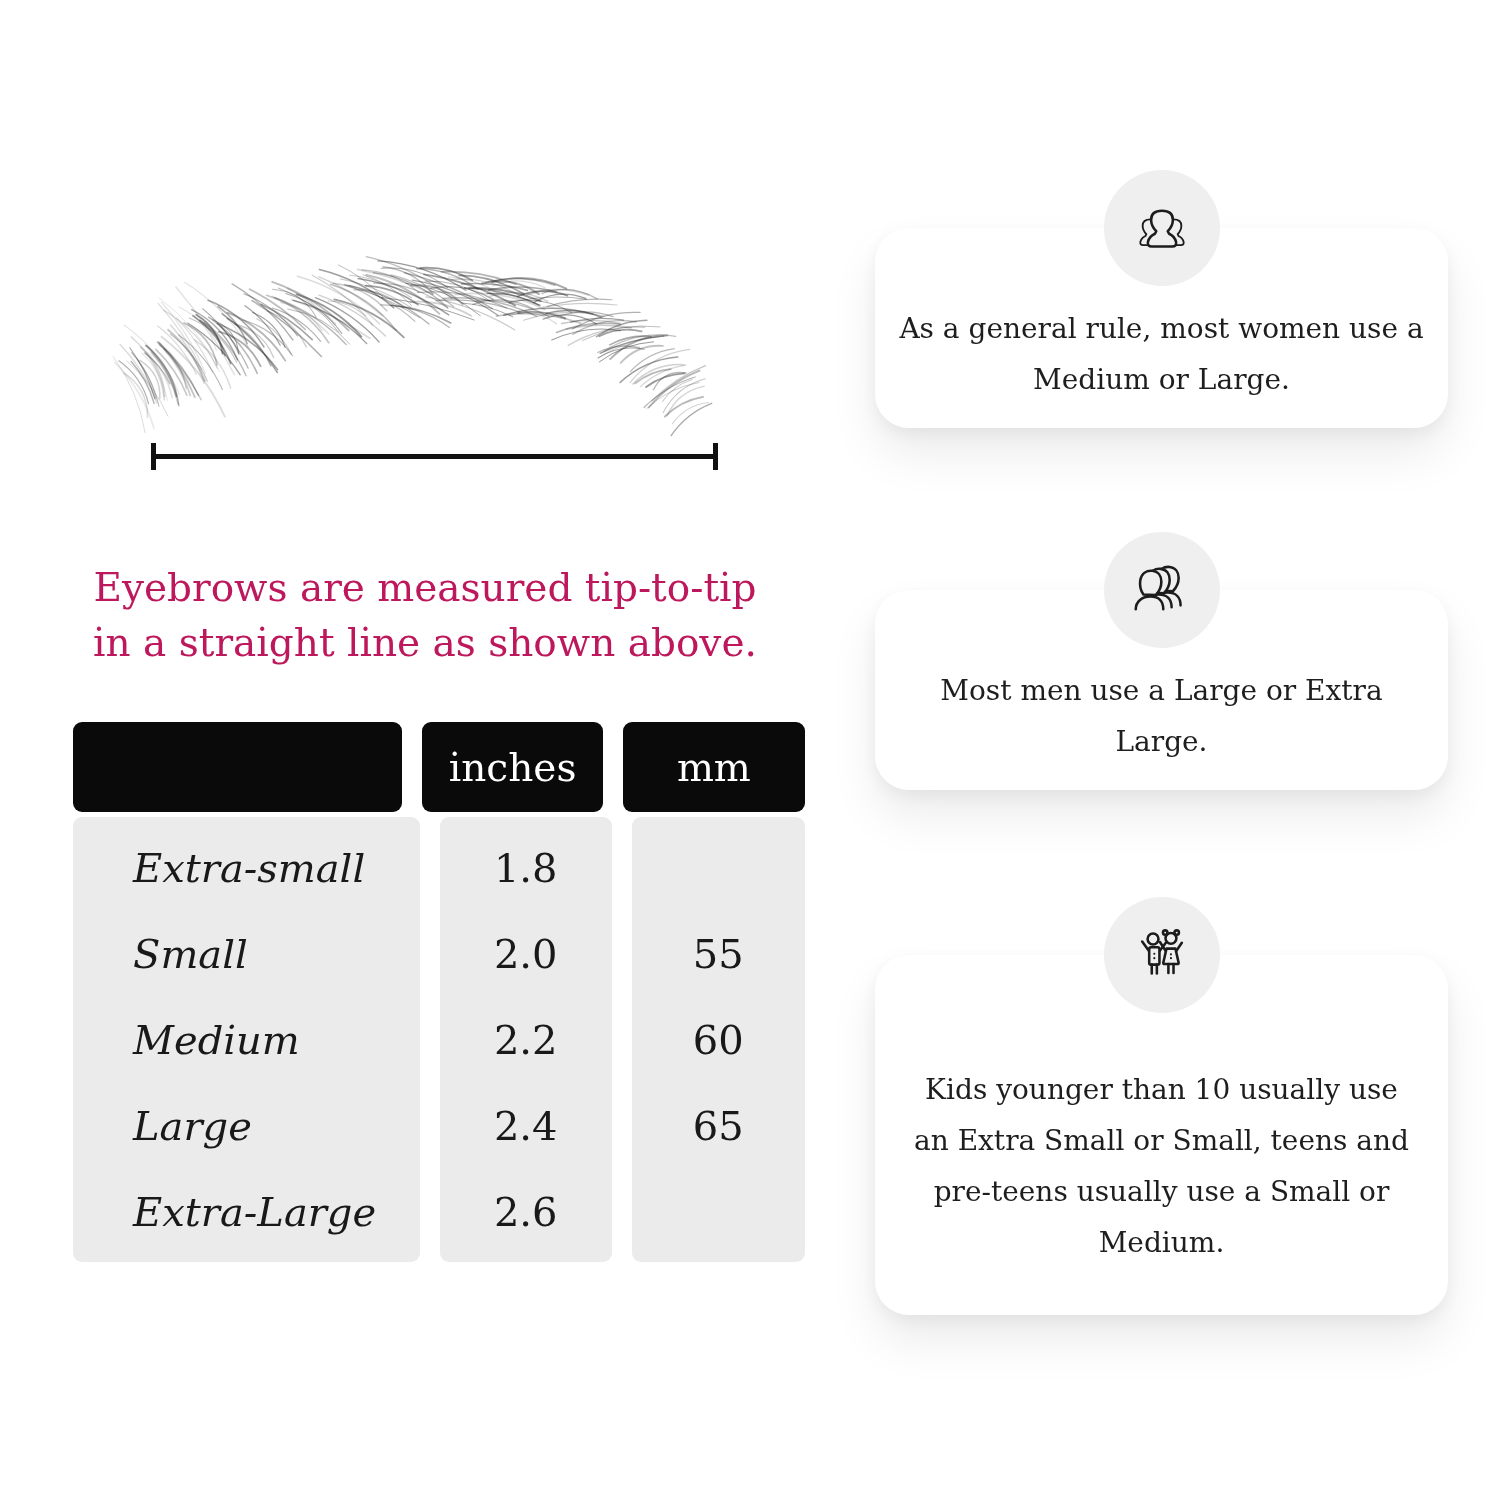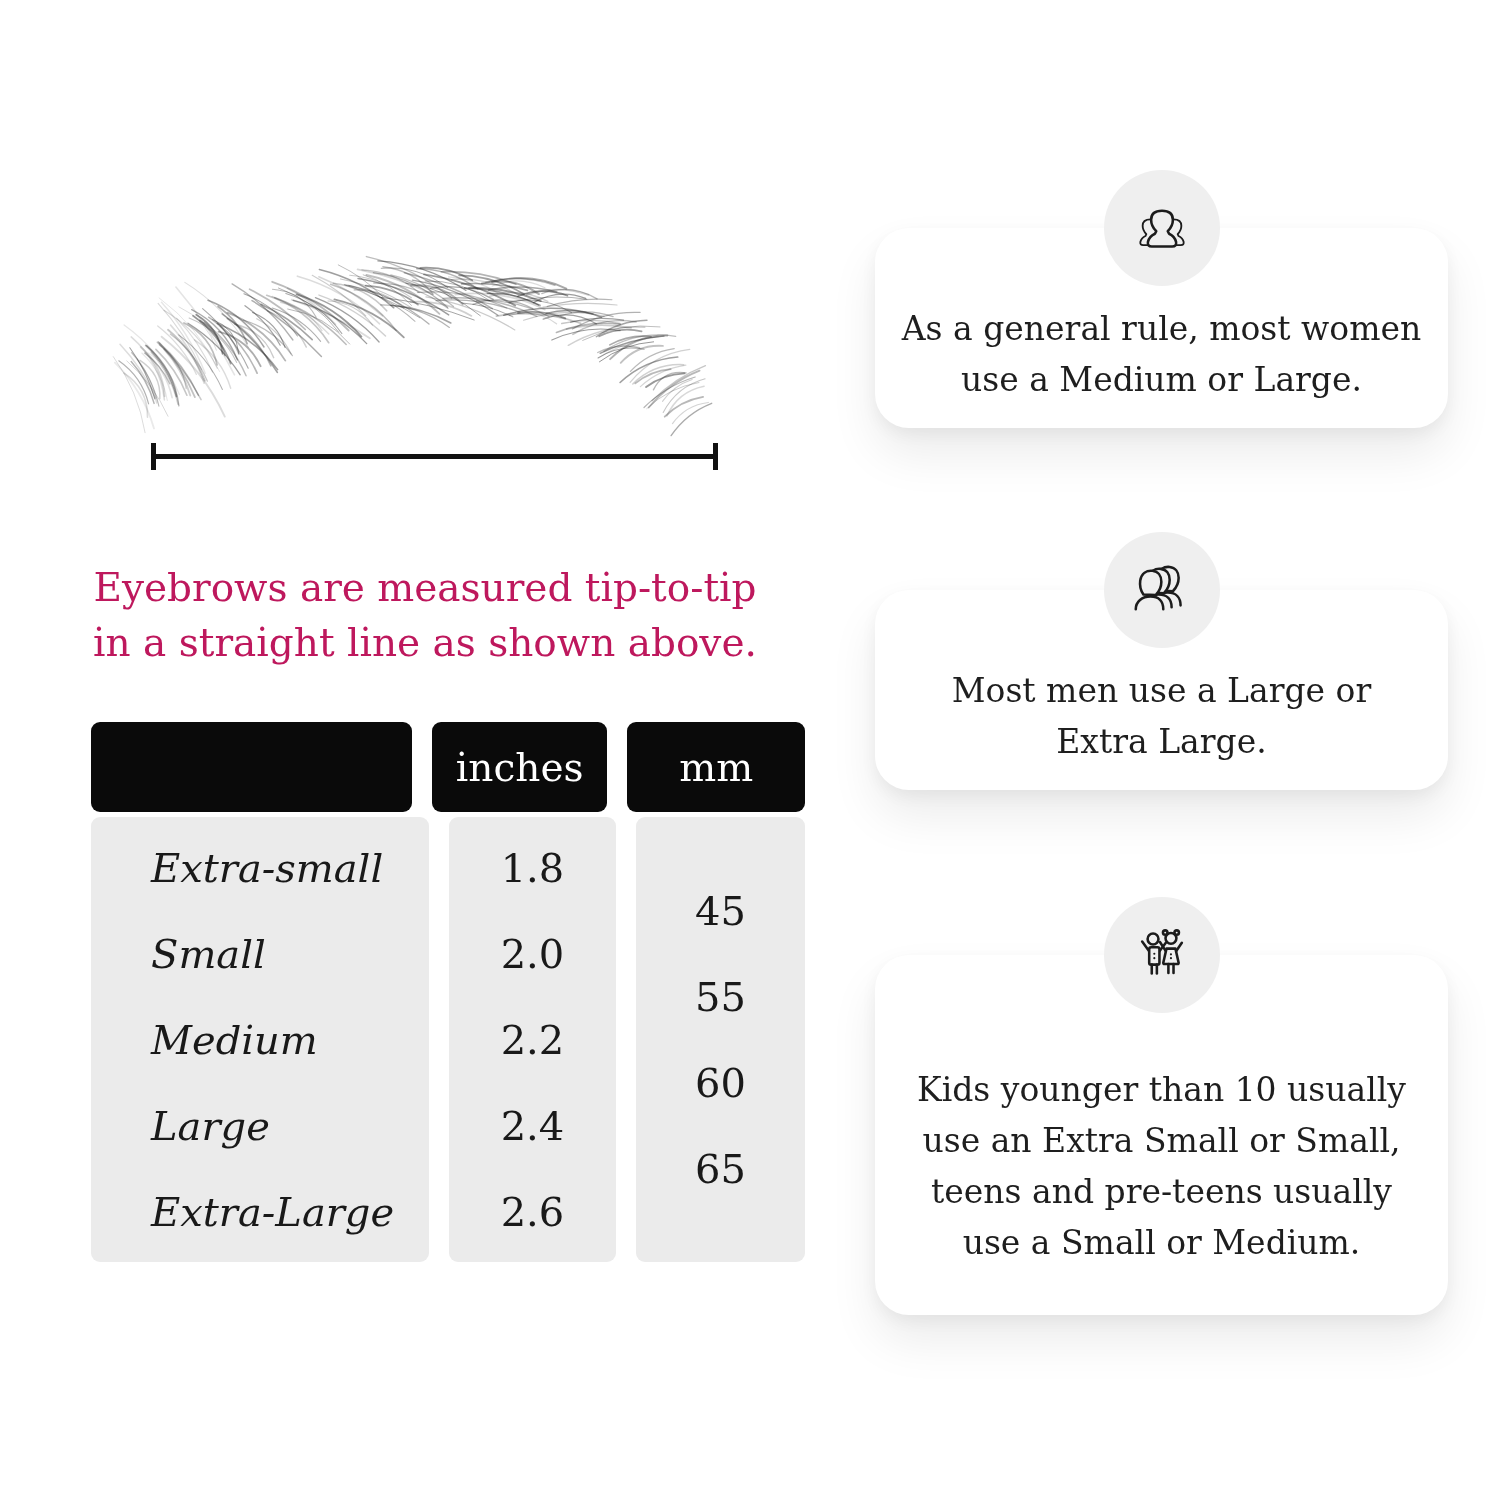--- a/index.html
+++ b/index.html
@@ -13,21 +13,21 @@
   .measure-line .bar{position:absolute;left:0;right:0;top:11px;height:5px;background:#111;}
   .measure-line .tick{position:absolute;top:0;width:5px;height:27px;background:#111;}
   .measure-line .tick.left{left:0;}
   .measure-line .tick.right{right:0;}
   .caption{
     position:absolute;left:85px;top:560px;width:680px;text-align:center;
     font-size:39px;line-height:55px;color:#be185d;
   }
   
   .size-table{position:absolute;left:73px;top:722px;width:732px;}
-  .tbl-row{display:flex;gap:20px;margin-left:18px;}
+  .tbl-row{display:flex;gap:20px;}
   .hd{height:90px;background:#0a0a0a;border-radius:9px;color:#ffffff;
       display:flex;align-items:center;justify-content:center;font-size:39px;}
   .hd.c1{width:338px;}
   .hd.c2{width:185px;}
   .hd.c3{width:187px;}
   .bd{margin-top:5px;height:445px;background:#ebebeb;border-radius:9px;
       display:flex;flex-direction:column;justify-content:center;font-size:40px;color:#191919;}
   .bd.c1{width:374px;font-style:italic;}
   .bd.c2{width:185px;text-align:right;}
   .bd.c3{width:187px;}
@@ -35,21 +35,21 @@
   .bd.c1 .cell{justify-content:flex-start;padding-left:60px;box-sizing:border-box;}
   
   .card{
     position:absolute;left:875px;width:573px;background:#ffffff;border-radius:34px;
     box-shadow:0 6px 16px rgba(0,0,0,.05),0 26px 48px rgba(0,0,0,.08);
     display:flex;align-items:center;justify-content:center;box-sizing:border-box;
   }
   .card-1{top:228px;height:200px;padding-top:52px;}
   .card-2{top:590px;height:200px;padding-top:52px;}
   .card-3{top:955px;height:360px;padding-top:62px;}
-  .card p{margin:12px;text-align:center;font-size:33px;line-height:51px;color:#1e1e1e;}
+  .card p{margin:12px;text-align:center;font-size:28px;line-height:51px;color:#1e1e1e;}
   .card-1 p{max-width:548px;}
   .card-2 p{max-width:470px;}
   .card-3 p{max-width:500px;}
   .badge{
     position:absolute;left:50%;top:-58px;transform:translateX(-50%);
     width:116px;height:116px;border-radius:50%;background:#efefef;
     display:flex;align-items:center;justify-content:center;
   }
   .badge svg{width:64px;height:64px;}
   .icon-stroke{fill:none;stroke:#1c1c1c;stroke-width:4;stroke-linecap:round;stroke-linejoin:round;}
@@ -295,21 +295,20 @@
         <div class="cell">Extra-Large</div>
       </div>
       <div class="bd c2">
         <div class="cell">1.8</div>
         <div class="cell">2.0</div>
         <div class="cell">2.2</div>
         <div class="cell">2.4</div>
         <div class="cell">2.6</div>
       </div>
       <div class="bd c3">
-        <div class="cell">45</div>
         <div class="cell">55</div>
         <div class="cell">60</div>
         <div class="cell">65</div>
       </div>
     </div>
   </div>
 
   <div class="card card-1">
     <div class="badge">
       <svg viewBox="0 0 100 100">

